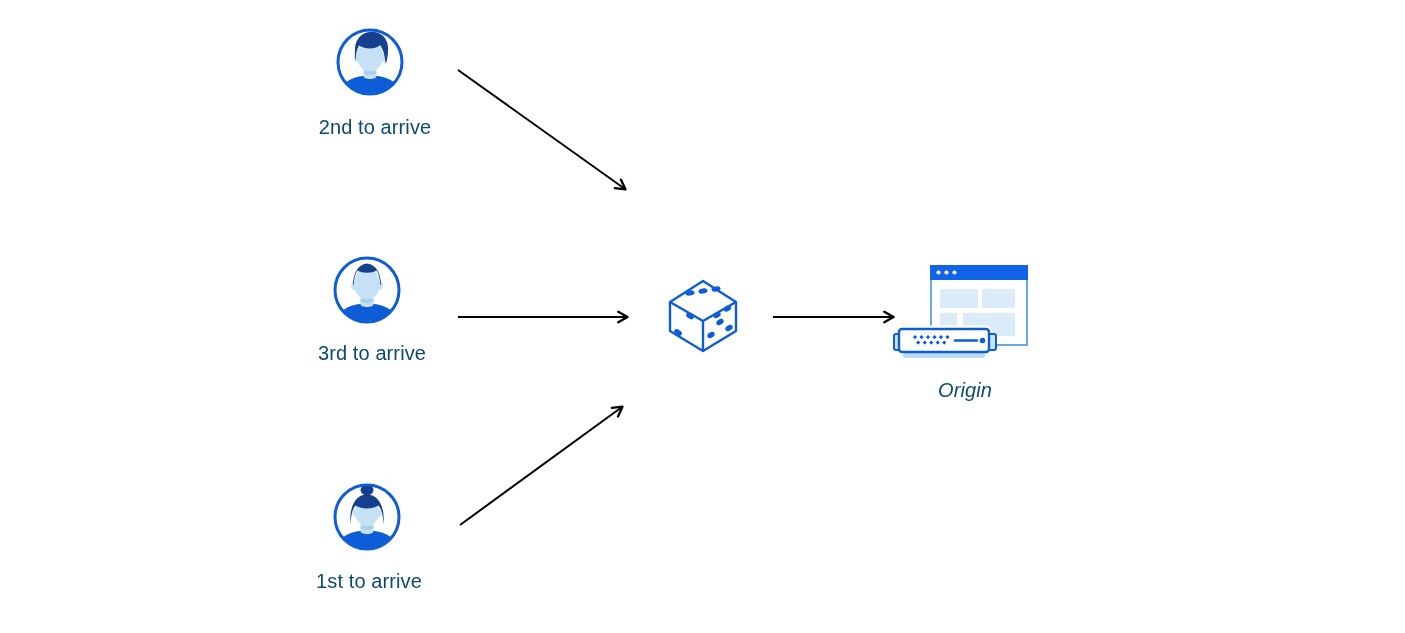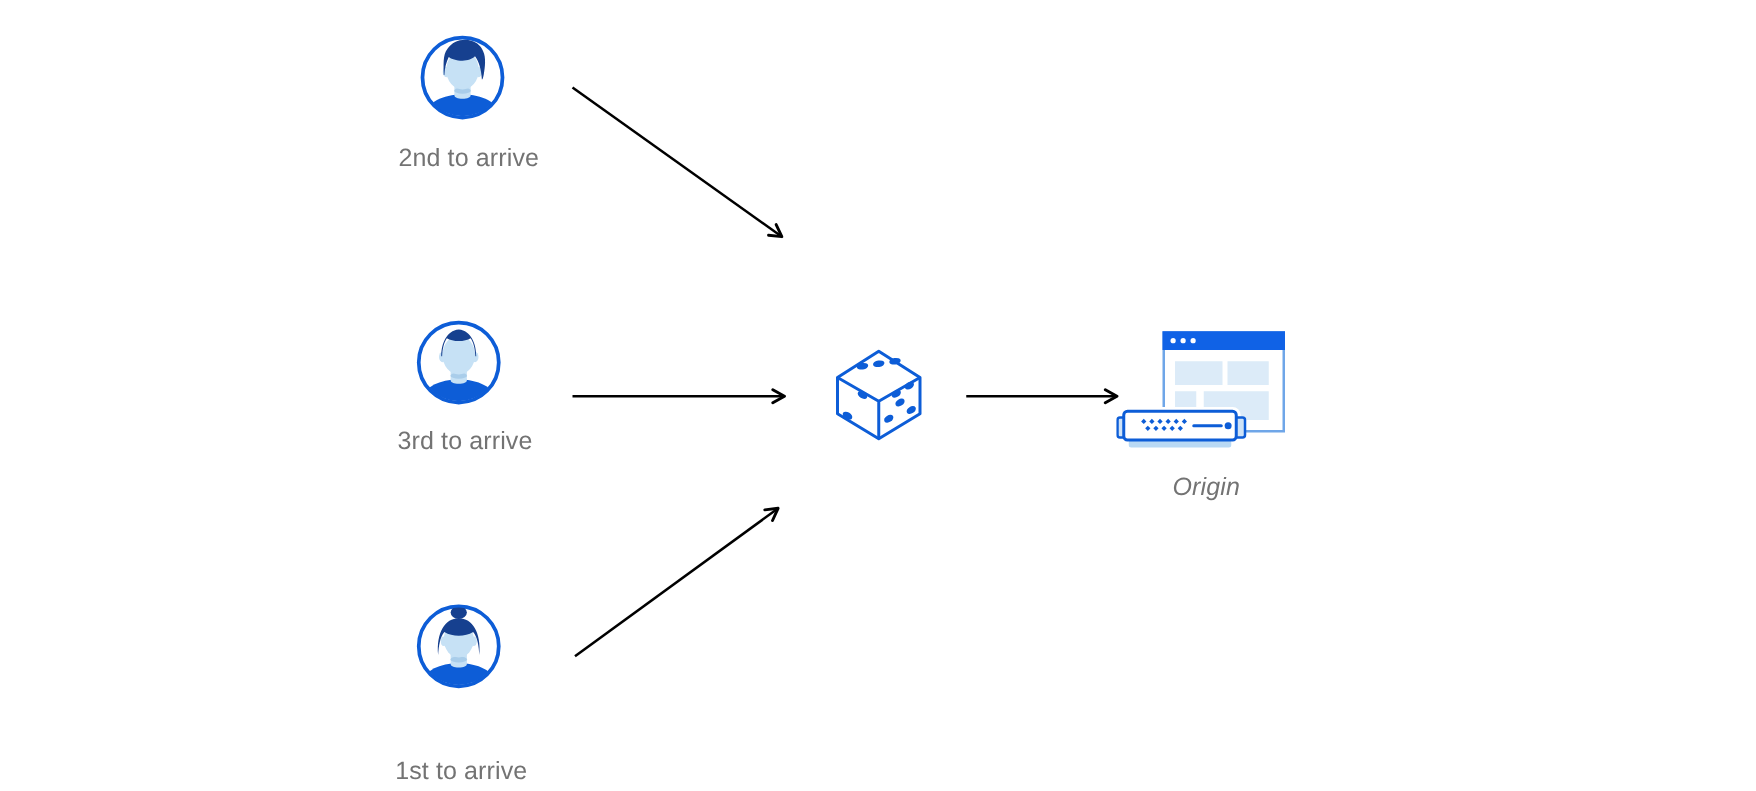--- a/index.html
+++ b/index.html
@@ -6,21 +6,21 @@
   body{font-family:"Liberation Sans",sans-serif;}
   .canvas{position:relative;width:1405px;height:633px;background:#ffffff;overflow:hidden;}
   .icon{position:absolute;}
   .icon svg{display:block;}
   .arrows{position:absolute;left:0;top:0;width:1405px;height:633px;pointer-events:none;}
   .node-label{
     position:absolute;
     transform:translateX(-50%);
     font-size:20px;
     line-height:22px;
-    color:#737373;
+    color:#0c4a6e;
     white-space:nowrap;
     letter-spacing:.1px;
   }
 </style>
 </head>
 <body>
 
 <div class="canvas">
 
   <svg class="arrows" viewBox="0 0 1405 633">
@@ -90,21 +90,21 @@
         <path d="M29.5,36 L42.5,36 L42.5,50 C42.5,52 40,53 36,53 C32,53 29.5,52 29.5,50 Z" fill="#c6e1f5"></path>
         <ellipse cx="36" cy="46.5" rx="6.6" ry="2.4" fill="#a9cdea"></ellipse>
         <ellipse cx="24" cy="32" rx="2.4" ry="3.8" fill="#c6e1f5"></ellipse>
         <ellipse cx="48" cy="32" rx="2.4" ry="3.8" fill="#c6e1f5"></ellipse>
         <ellipse cx="36" cy="30.5" rx="12" ry="14.5" fill="#c6e1f5"></ellipse>
         <ellipse cx="36" cy="9" rx="6.5" ry="5.2" fill="#16408f"></ellipse>
         <path d="M19.5,43 C18,25 25,13.5 36,13.5 C47,13.5 54,25 52.5,43 C52,35.5 51,28.5 47.5,24.5 C41,28.5 31,28.5 24.5,24.5 C21,28.5 20,35.5 19.5,43 Z" fill="#16408f"></path>
       </g>
     </svg>
   </div>
-  <div class="node-label" style="left:369px;top:570px;margin-top:36px;">1st to arrive</div>
+  <div class="node-label" style="left:369px;top:570px;">1st to arrive</div>
 
   <div class="icon" style="left:663px;top:275px;">
     <svg width="80" height="80" viewBox="0 0 80 80">
       <g stroke="#0d5dd7" stroke-width="2.4" stroke-linejoin="round" fill="#ffffff">
         <polygon points="40,6 73,27 73,56 40,76 7,56 7,27"></polygon>
         <path d="M7,27 L40,46 L73,27 M40,46 L40,76" fill="none"></path>
       </g>
       <g fill="#0d5dd7">
         <ellipse cx="27" cy="18" rx="4.6" ry="2.6" transform="rotate(-9 27 18)"></ellipse>
         <ellipse cx="40" cy="16" rx="4.6" ry="2.6" transform="rotate(-9 40 16)"></ellipse>

